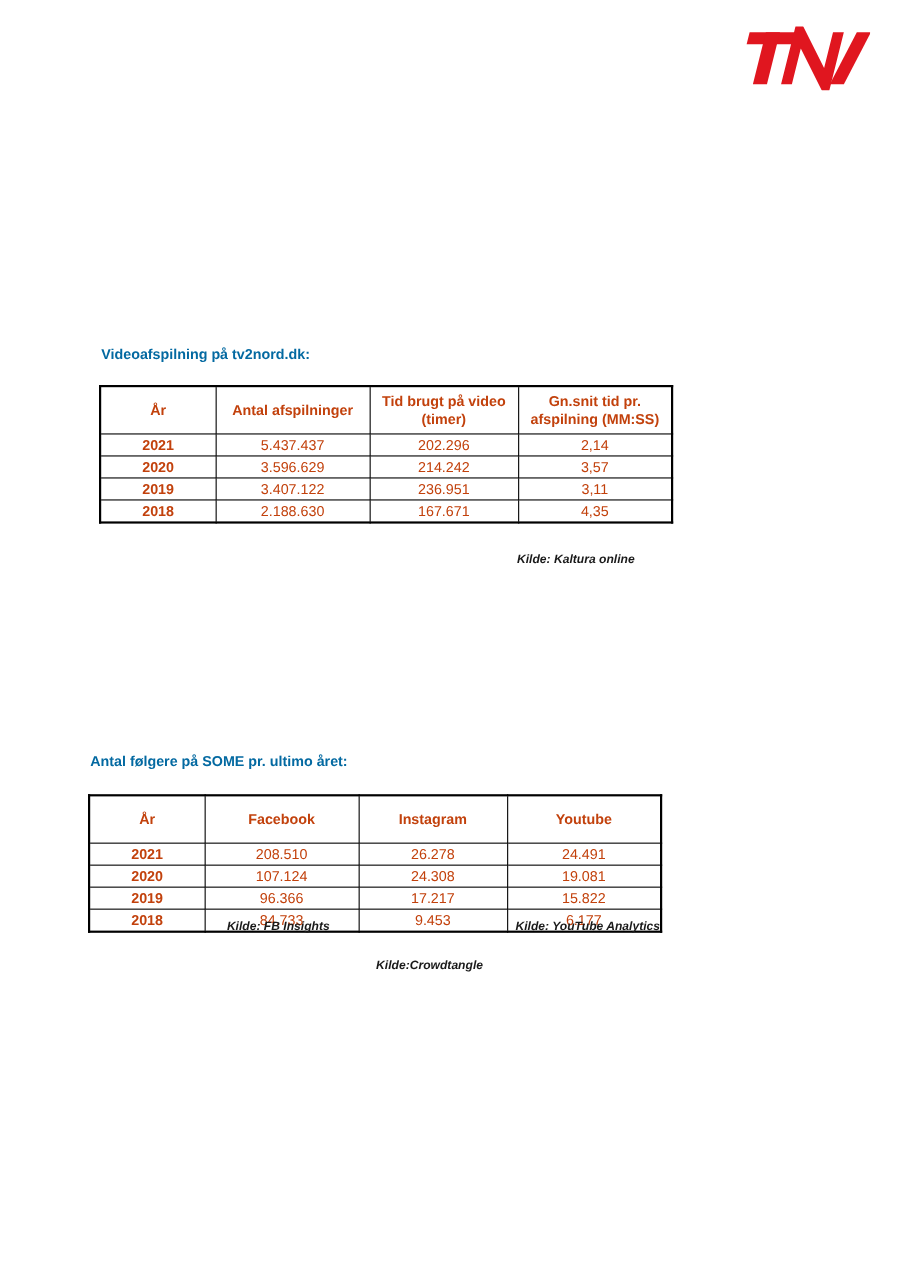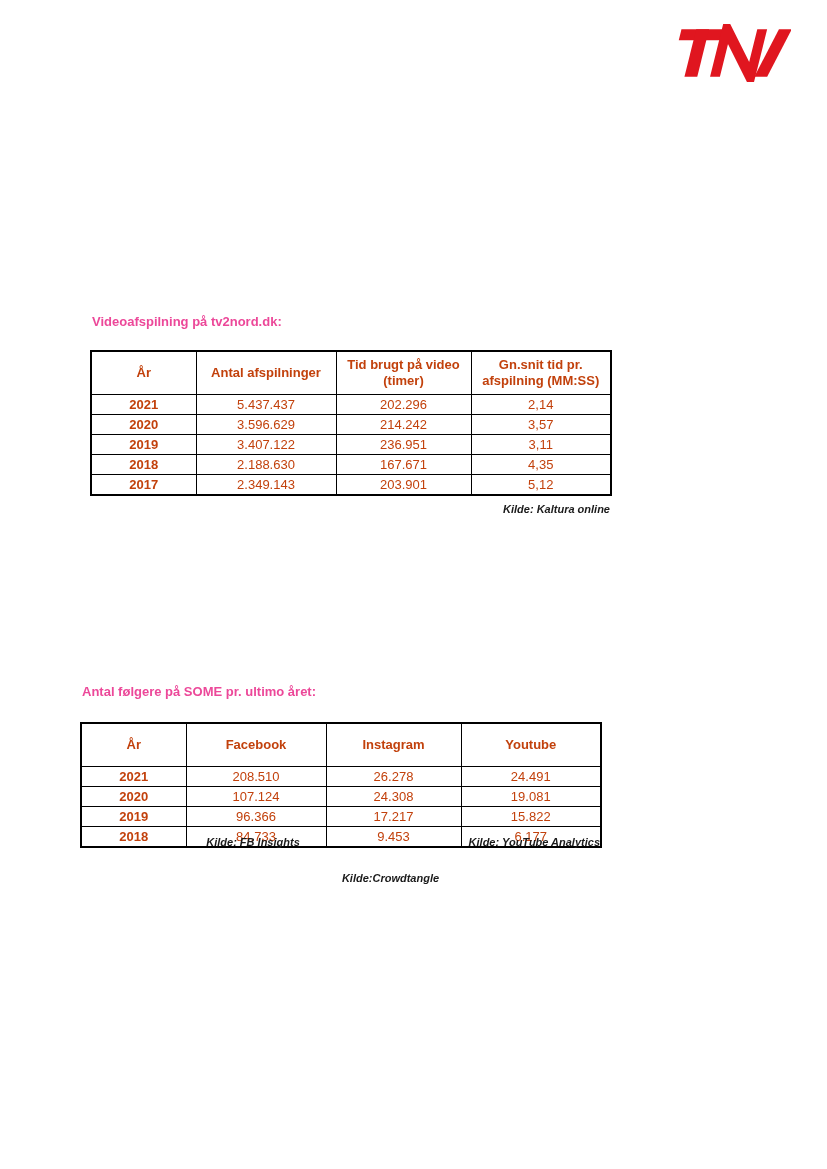--- a/index.html
+++ b/index.html
@@ -13,21 +13,21 @@
   }
   .logo{
     position:absolute;
     top:24px;left:663px;
     width:128px;height:58px;
   }
   .section-heading{
     position:absolute;
     font-size:13px;
     font-weight:bold;
-    color:#ec4899;
+    color:#0369a1;
   }
   #heading-1{left:92px;top:314px;}
   #heading-2{left:82px;top:684px;}
 
   table.data-table{
     position:absolute;
     border-collapse:collapse;
     table-layout:fixed;
     font-size:13px;
     color:#c2410c;
@@ -57,21 +57,21 @@
   table.data-table td.year{
     font-weight:bold;
   }
   .source-note{
     position:absolute;
     font-size:11px;
     font-style:italic;
     font-weight:bold;
     color:#1a1a1a;
   }
-  #source-1{left:470px;top:503px;width:140px;text-align:right;}
+  #source-1{left:470px;top:503px;width:140px;text-align:left;}
   .source-row-item{text-align:center;}
   #source-2a{left:183px;top:836px;width:140px;}
   #source-2b{left:323px;top:836px;width:135px;margin-top:36px;}
   #source-2c{left:458px;top:836px;width:142px;text-align:right;}
 </style>
 </head>
 <body>
 
 <div class="page">
 
@@ -126,26 +126,20 @@
           <td>3.407.122</td>
           <td>236.951</td>
           <td>3,11</td>
         </tr>
         <tr>
           <td class="year">2018</td>
           <td>2.188.630</td>
           <td>167.671</td>
           <td>4,35</td>
         </tr>
-        <tr>
-          <td class="year">2017</td>
-          <td>2.349.143</td>
-          <td>203.901</td>
-          <td>5,12</td>
-        </tr>
       </tbody>
   </table>
 
   <div class="source-note" id="source-1">Kilde: Kaltura online</div>
 
   <div class="section-heading" id="heading-2">Antal følgere på SOME pr. ultimo året:</div>
 
   <table class="data-table" id="table-2" data-table="section2.table">
     <colgroup>
       <col style="width:105px">

